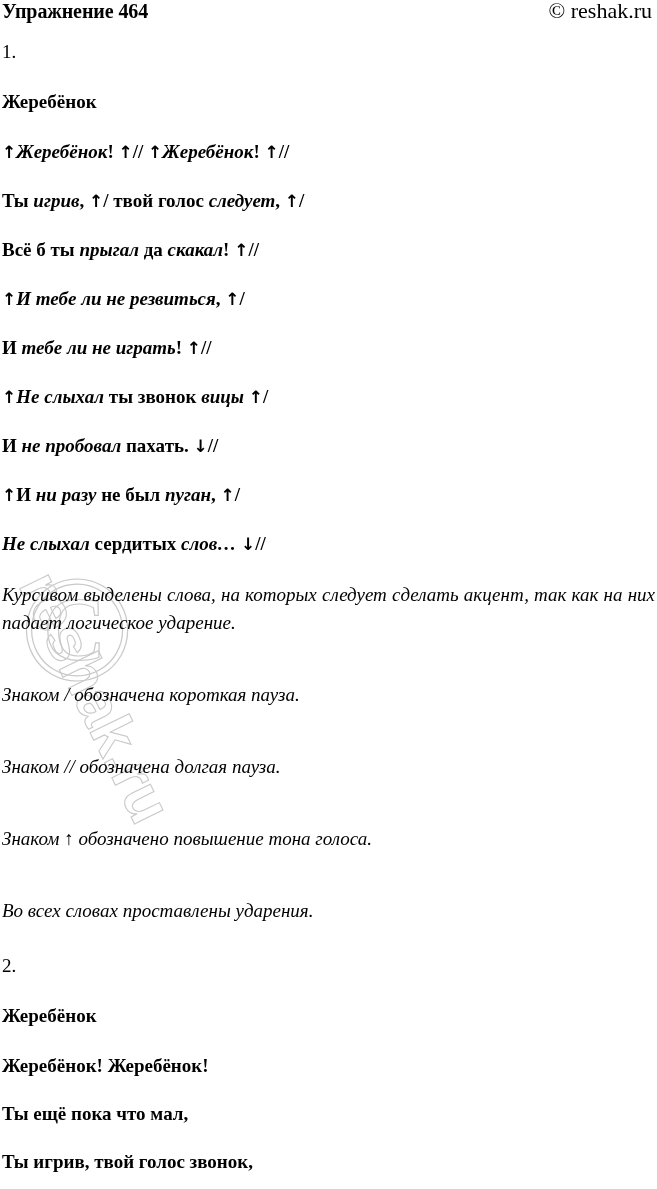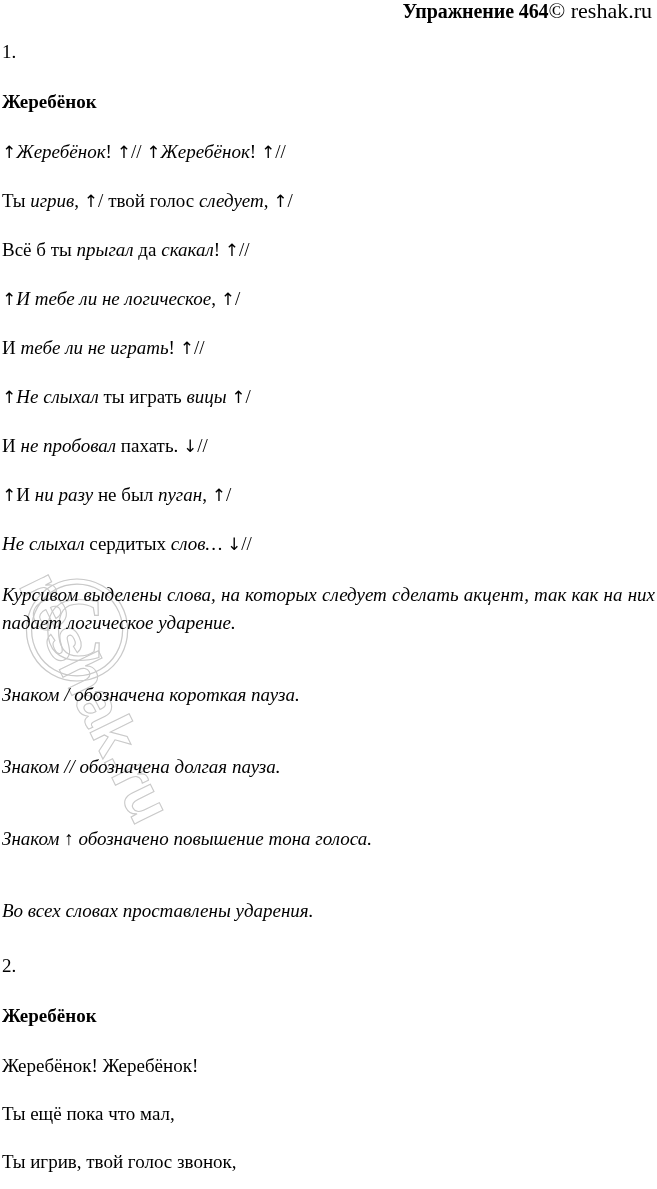--- a/index.html
+++ b/index.html
@@ -45,21 +45,21 @@
   
   .page {
     position: relative;
     z-index: 2;
     padding: 0 2px 0 2px;
   }
 
   .header-row {
     display: flex;
     align-items: baseline;
-    justify-content: flex-end;
+    justify-content: space-between;
     height: 24px;
     margin: 0;
   }
   .title {
     font-size: 20px;
     font-weight: 700;
     letter-spacing: -0.1px;
     line-height: 22px;
     white-space: nowrap;
   }
@@ -82,20 +82,21 @@
     font-weight: 700;
     line-height: 22px;
     margin-top: 28px;
   }
 
   .line {
     font-size: 19px;
     line-height: 23px;
     margin-top: 25px;
     white-space: nowrap;
+    font-weight: bold;
   }
   .line.first-after-title { margin-top: 27px; }
 
   i, .i { font-style: italic; }
 
   .para {
     font-size: 19px;
     font-style: italic;
     line-height: 28px;
     text-align: justify;
@@ -127,23 +128,23 @@
   </div>
 
   <div class="num-marker">1.</div>
 
   <div class="poem-title">Жеребёнок</div>
 
   <div id="s1-lines">
       <div class="line first-after-title"><span class="arrow">↑</span><span class="i">Жеребёнок</span><span>! </span><span class="arrow">↑</span><span>// </span><span class="arrow">↑</span><span class="i">Жеребёнок</span><span>! </span><span class="arrow">↑</span><span>//</span></div>
       <div class="line"><span>Ты </span><span class="i">игрив</span><span>, </span><span class="arrow">↑</span><span>/ твой голос </span><span class="i">следует</span><span>, </span><span class="arrow">↑</span><span>/</span></div>
       <div class="line"><span>Всё б ты </span><span class="i">прыгал</span><span> да </span><span class="i">скакал</span><span>! </span><span class="arrow">↑</span><span>//</span></div>
-      <div class="line"><span class="arrow">↑</span><span class="i">И тебе ли не логическое</span><span>, </span><span class="arrow">↑</span><span>/</span></div>
+      <div class="line"><span class="arrow">↑</span><span class="i">И тебе ли не резвиться</span><span>, </span><span class="arrow">↑</span><span>/</span></div>
       <div class="line"><span>И </span><span class="i">тебе ли не играть</span><span>! </span><span class="arrow">↑</span><span>//</span></div>
-      <div class="line"><span class="arrow">↑</span><span class="i">Не слыхал</span><span> ты играть </span><span class="i">вицы</span><span> </span><span class="arrow">↑</span><span>/</span></div>
+      <div class="line"><span class="arrow">↑</span><span class="i">Не слыхал</span><span> ты звонок </span><span class="i">вицы</span><span> </span><span class="arrow">↑</span><span>/</span></div>
       <div class="line"><span>И </span><span class="i">не пробовал</span><span> пахать. </span><span class="arrow">↓</span><span>//</span></div>
       <div class="line"><span class="arrow">↑</span><span>И </span><span class="i">ни разу</span><span> не был </span><span class="i">пуган</span><span>, </span><span class="arrow">↑</span><span>/</span></div>
       <div class="line"><span class="i">Не слыхал</span><span> сердитых </span><span class="i">слов…</span><span> </span><span class="arrow">↓</span><span>//</span></div>
     </div>
 
   <div id="s1-notes">
       <div class="para">Курсивом выделены слова, на которых следует сделать акцент, так как на них падает логическое ударение.</div>
       <div class="para single">Знаком / обозначена короткая пауза.</div>
       <div class="para single">Знаком // обозначена долгая пауза.</div>
       <div class="para single">Знаком ↑ обозначено повышение тона голоса.</div>

